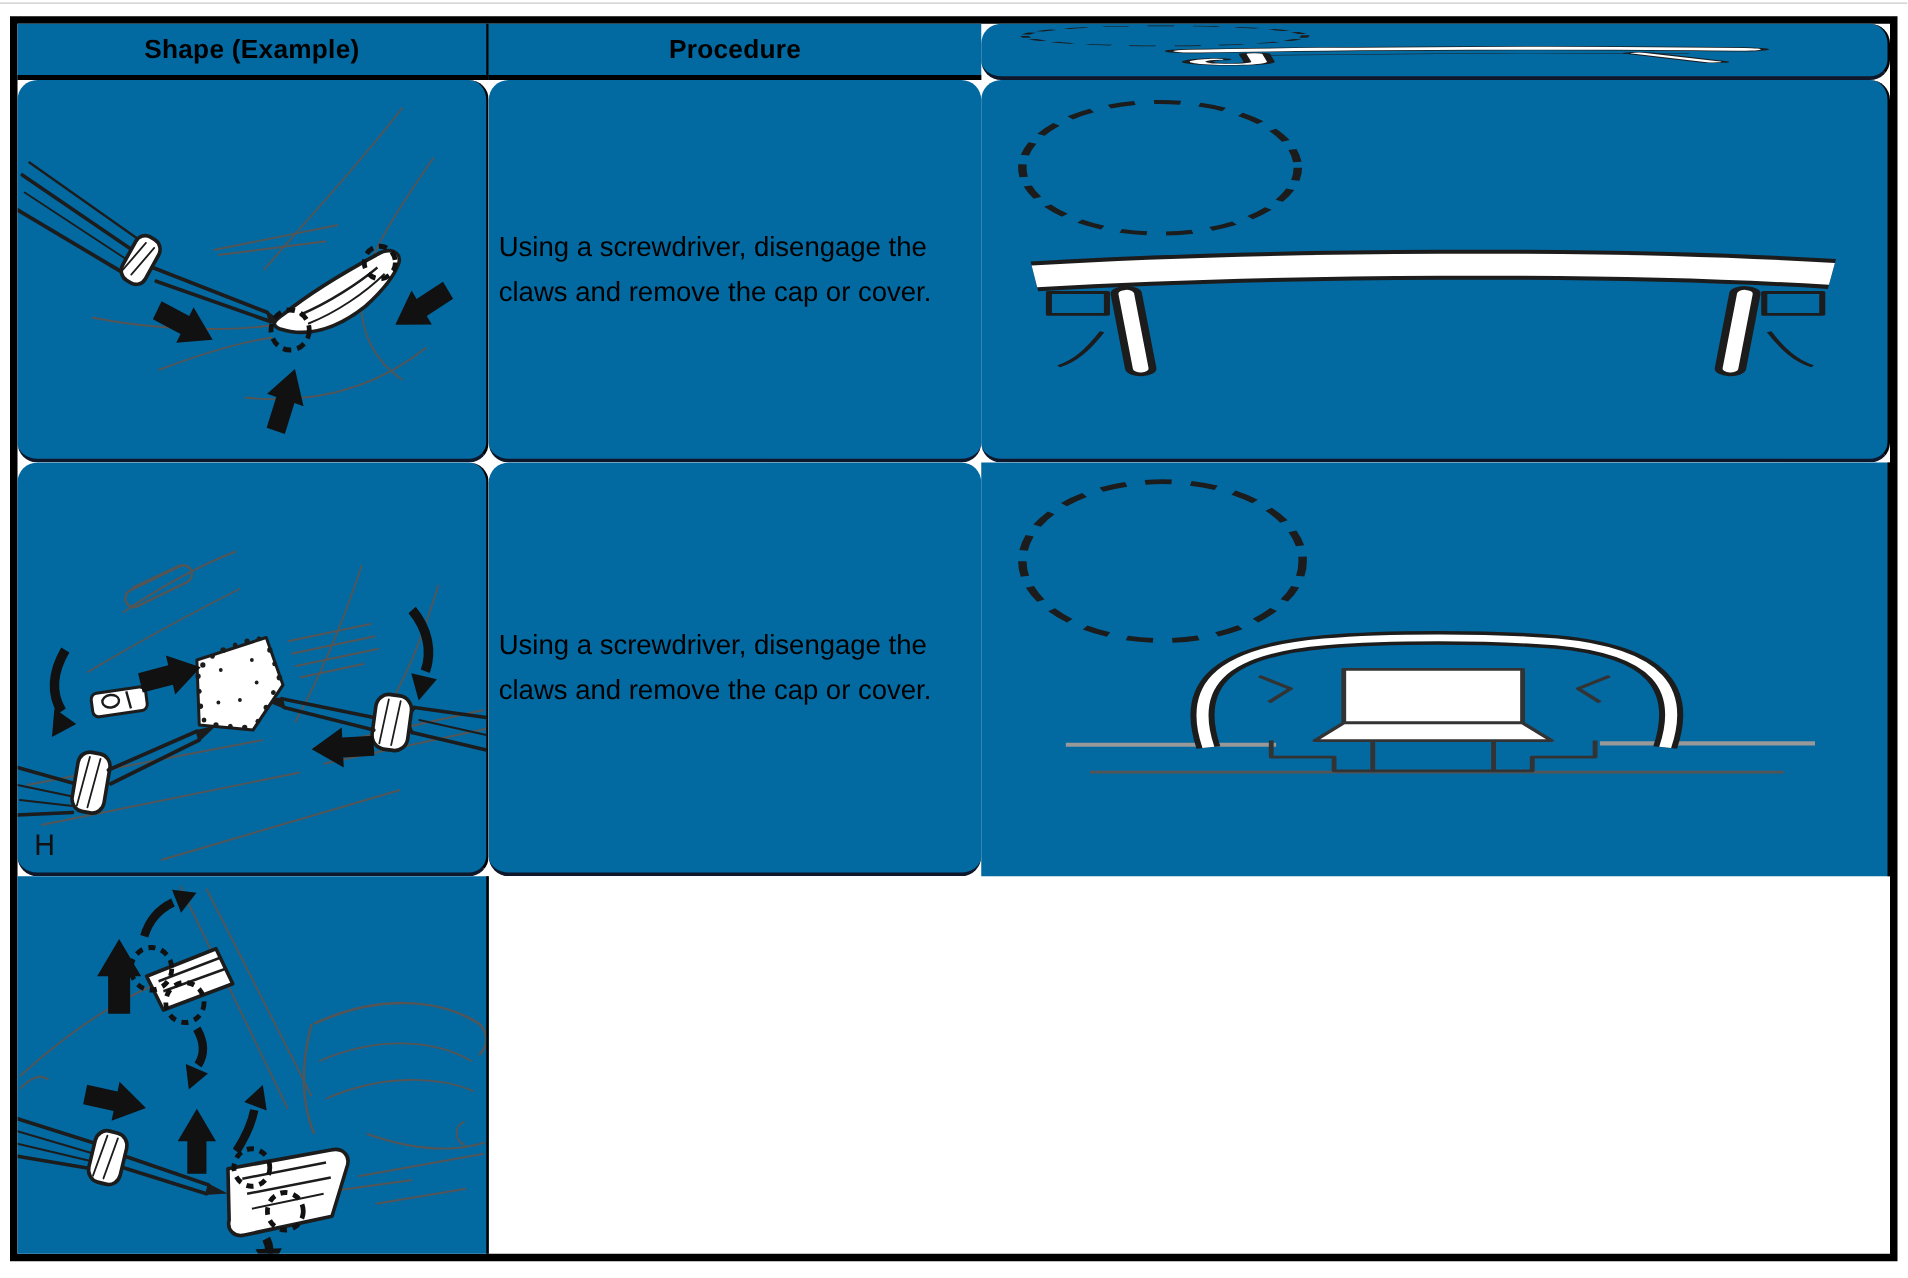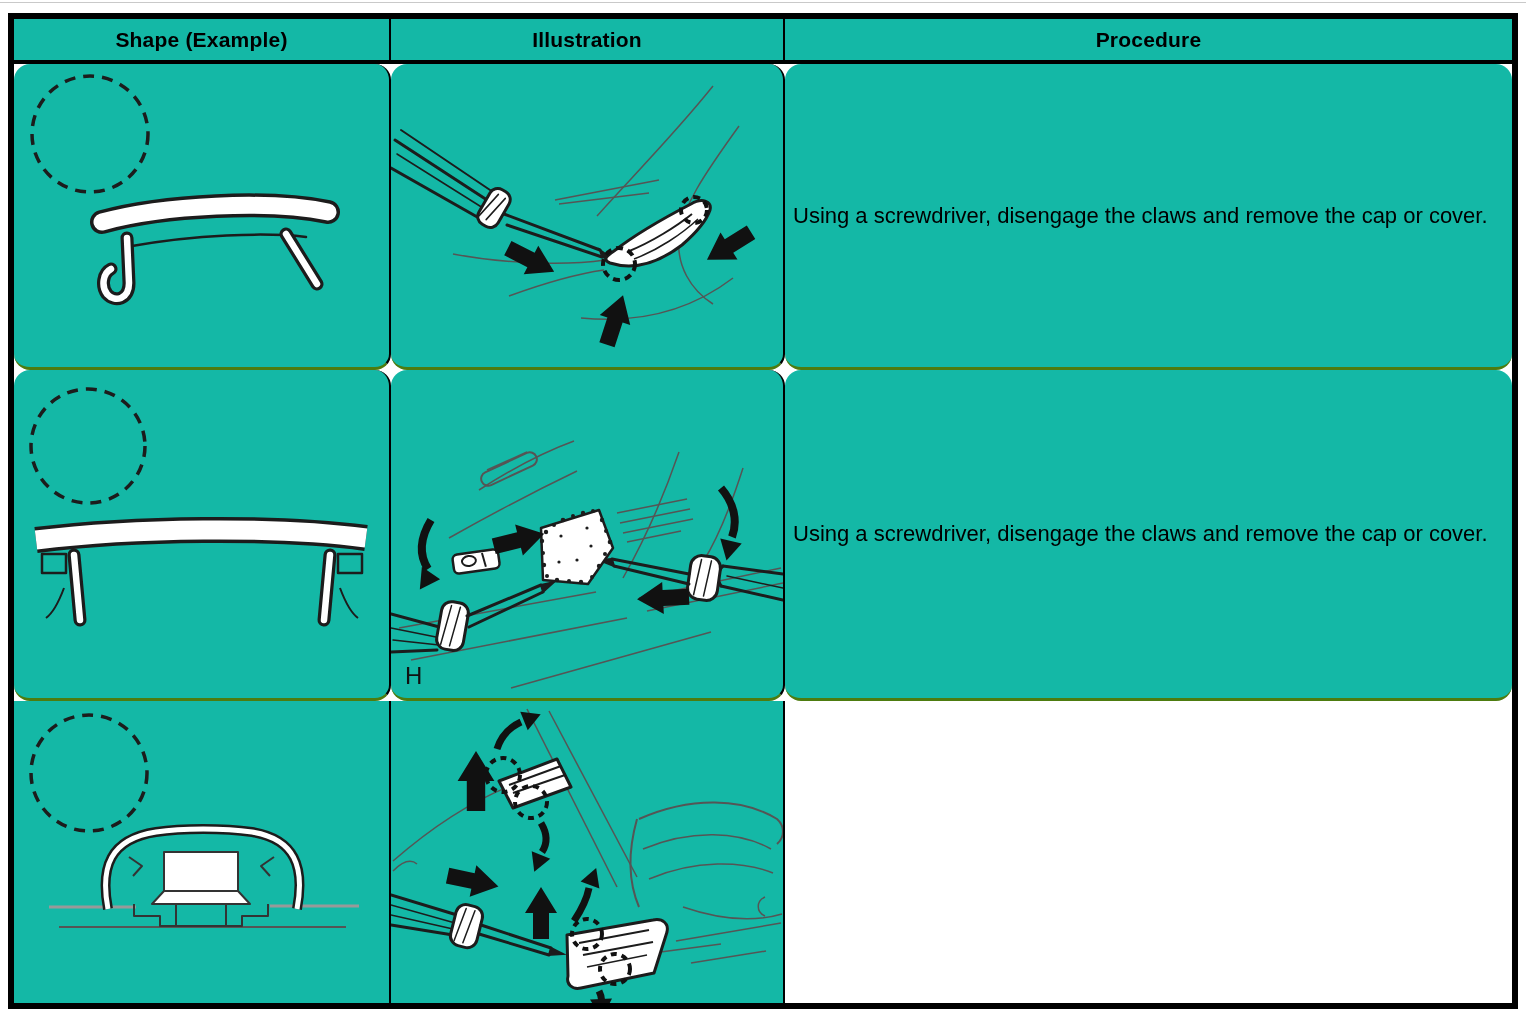--- a/index.html
+++ b/index.html
@@ -5,23 +5,23 @@
   html,body{margin:0;padding:0;background:#ffffff;}
   body{width:1526px;height:1022px;position:relative;font-family:"Liberation Sans",sans-serif;color:#000;}
   .top-hairline{position:absolute;left:0;top:2px;width:1526px;height:1px;background:#c9c9c9;}
   .doc-table{
     position:absolute;left:8px;top:13px;width:1510px;height:996px;
     box-sizing:border-box;border:6px solid #000;background:#fff;
     display:grid;
     grid-template-columns:377px 394px 1fr;
     grid-template-rows:45px 306px 331px 1fr;
   }
-  .cell{box-sizing:border-box;overflow:hidden;background:#14b8a6;}
+  .cell{box-sizing:border-box;overflow:hidden;background:#0369a1;}
   .b-r{border-right:2px solid #000;}
-  .b-b{border-bottom:3px solid #4d7c0f;border-radius:16px;}
+  .b-b{border-bottom:3px solid #0f172a;border-radius:16px;}
   .hcell{
     border-bottom:4px solid #000;
     display:flex;align-items:center;justify-content:center;
     font-weight:bold;font-size:21px;letter-spacing:0.2px;
   }
   .proc{
     display:flex;align-items:center;
     font-size:22px;line-height:36px;
     padding:0 10px 0 8px;
   }
@@ -30,23 +30,20 @@
 </style>
 </head>
 <body>
 
 <div class="top-hairline"></div>
 
 <div class="doc-table">
 
   <div class="cell hcell b-r">
       <span>Shape (Example)</span>
-    </div>
-  <div class="cell hcell b-r">
-      <span>Illustration</span>
     </div>
   <div class="cell hcell">
       <span>Procedure</span>
     </div>
 
   <div class="cell b-r b-b">
     <svg class="draw" viewBox="0 0 375 303" preserveAspectRatio="none">
       <circle cx="76" cy="70" r="58" fill="none" stroke="#1c1c1c" stroke-width="3.5" stroke-dasharray="11 8"></circle>
       <g stroke-linecap="round" stroke-linejoin="round" fill="none">
         <path d="M88,158 C150,141 255,136 314,148" stroke="#1c1c1c" stroke-width="24"></path>

